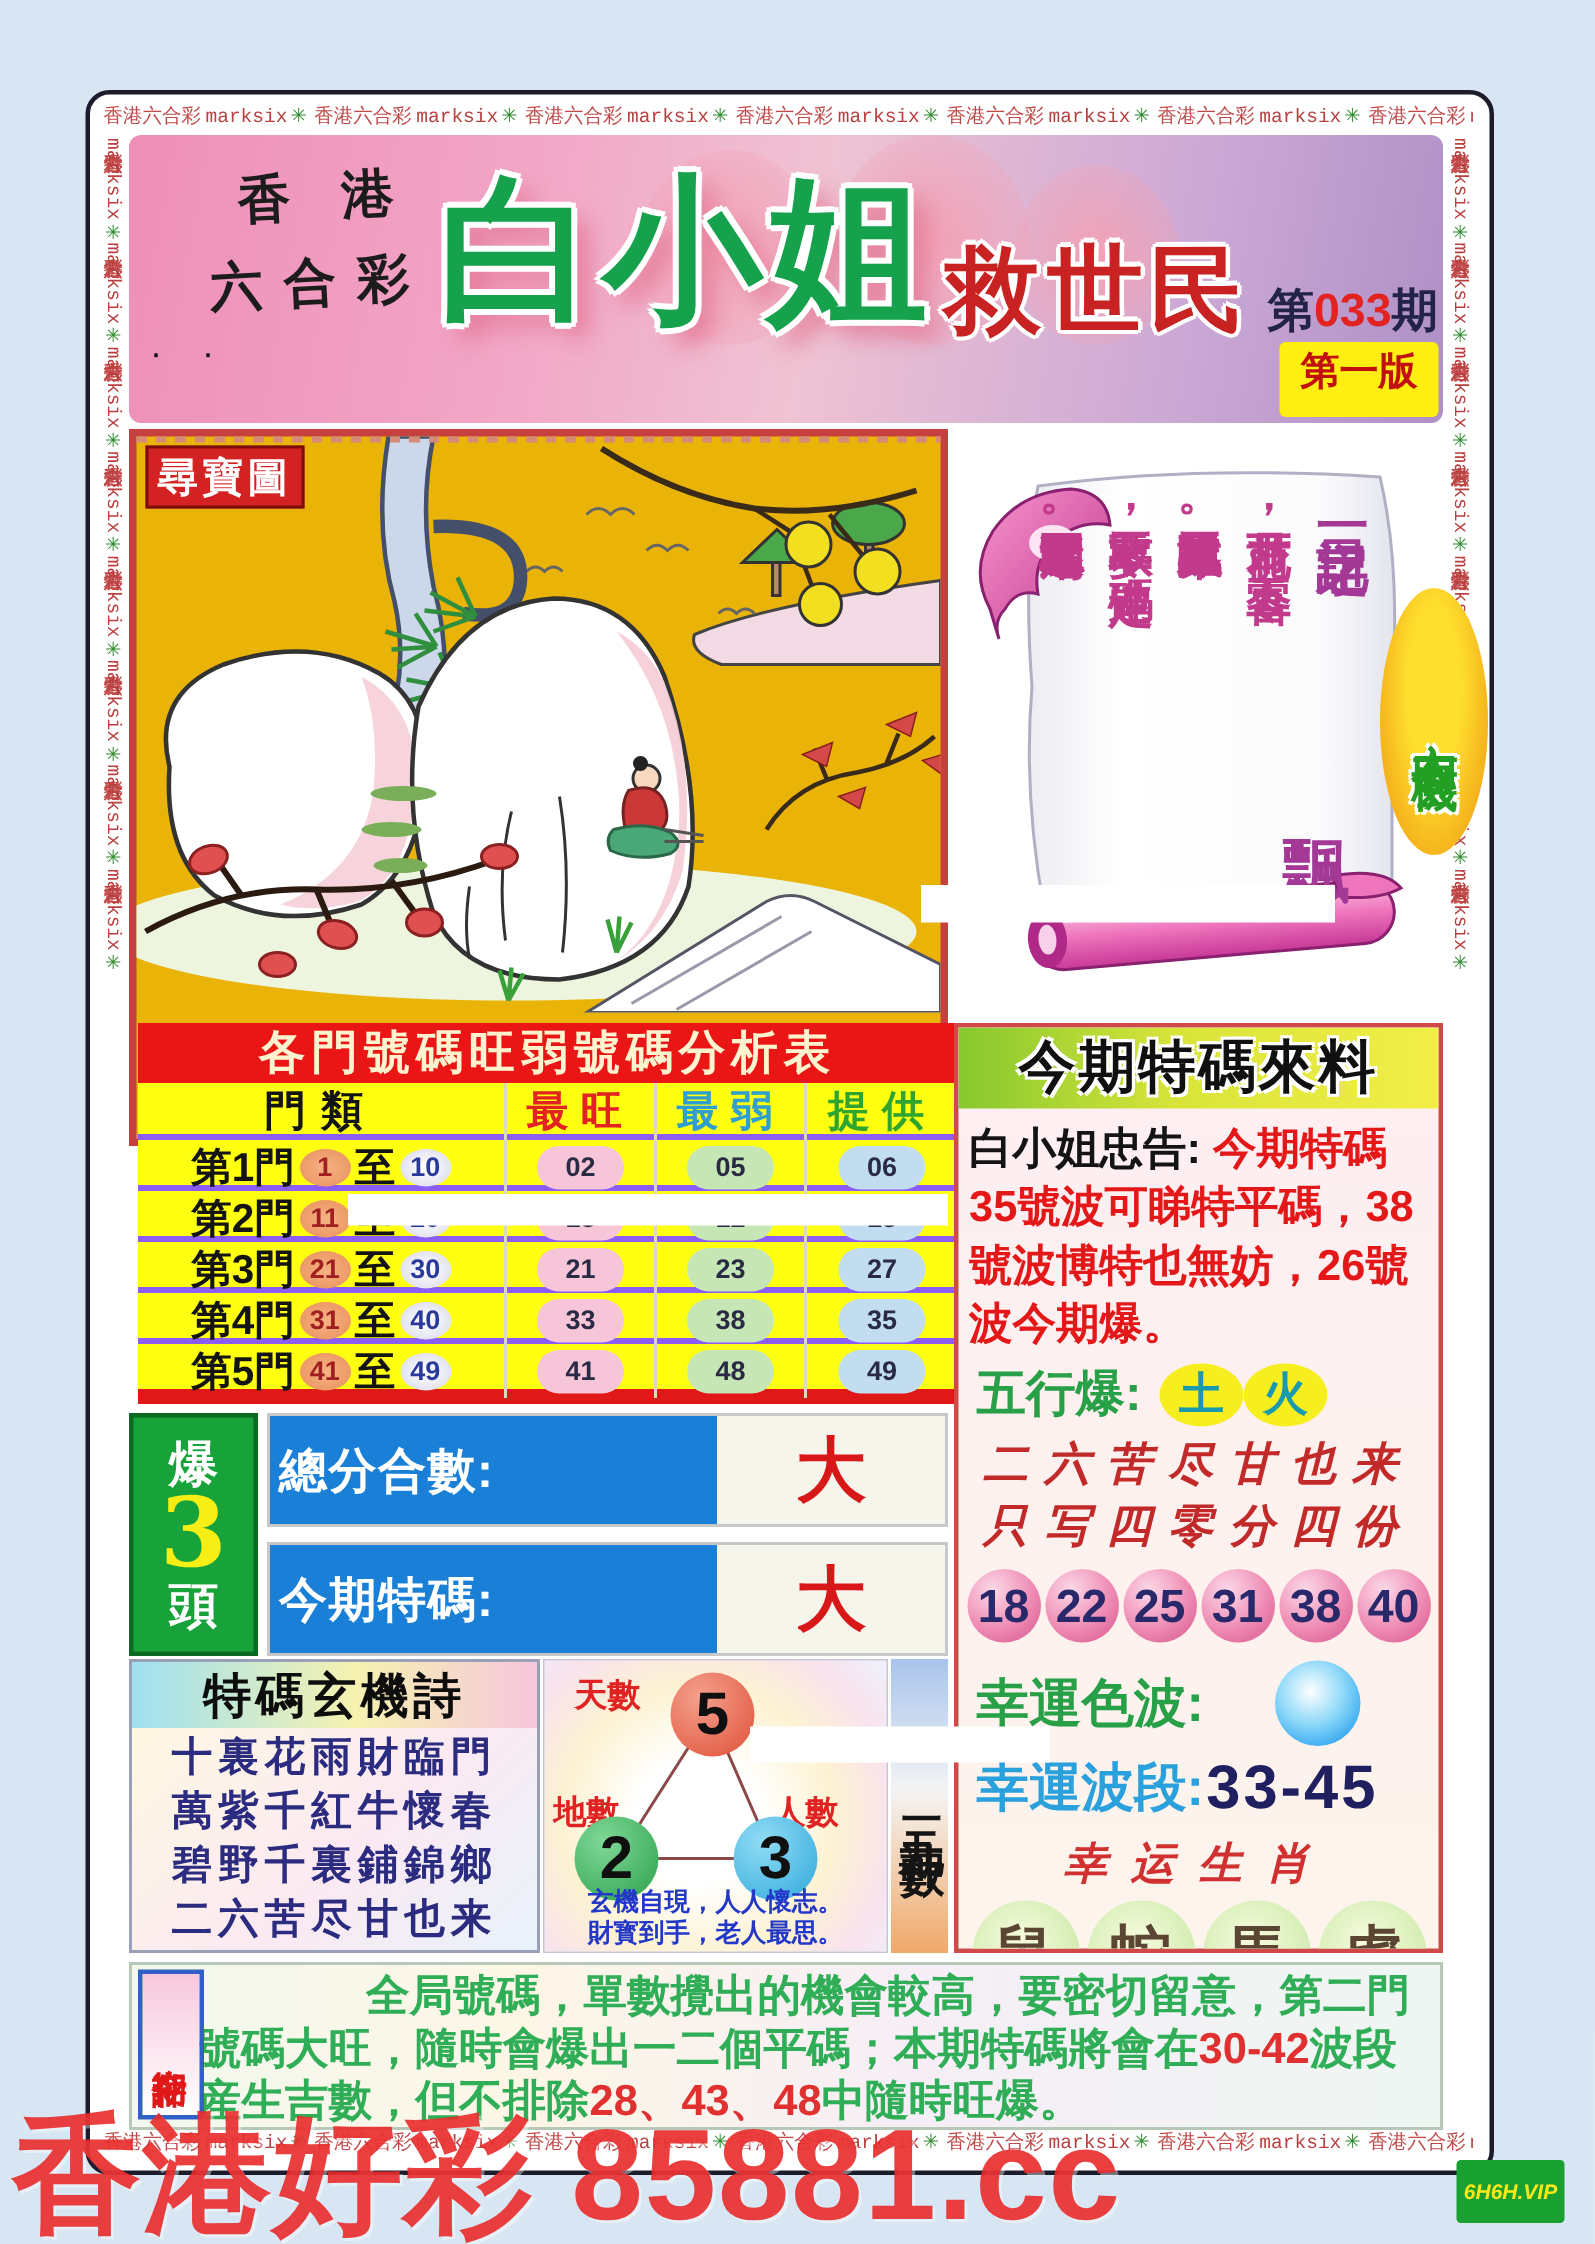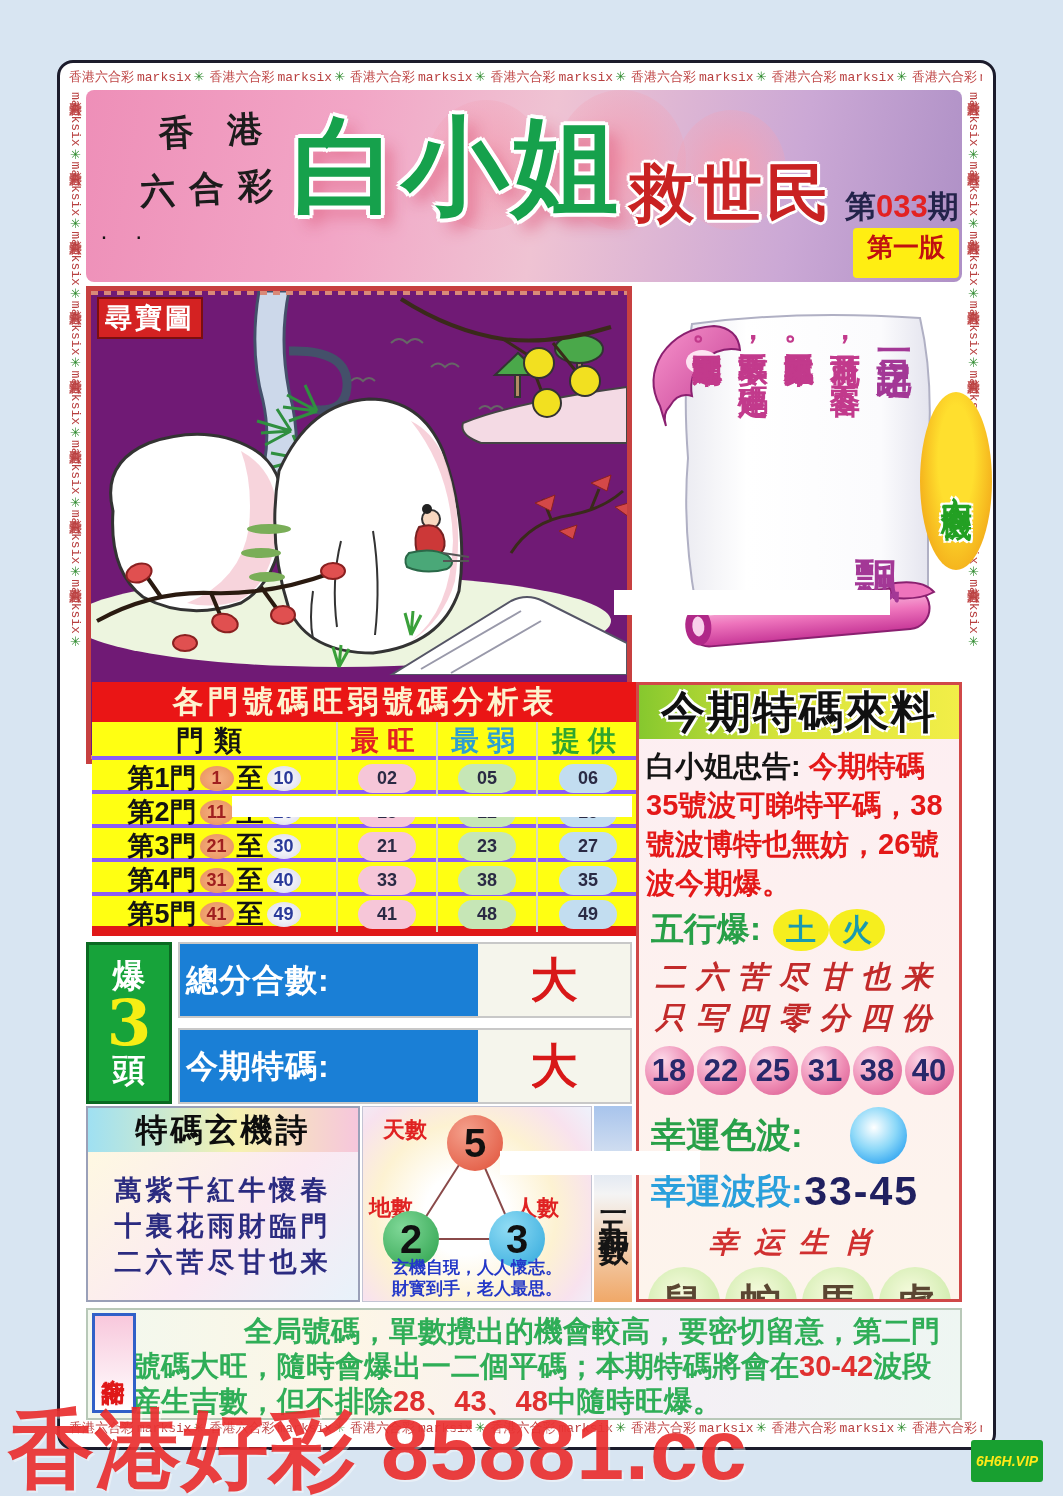--- a/index.html
+++ b/index.html
@@ -31,21 +31,21 @@
                 0 4px 0 #fff,-4px 0 0 #fff,4px 0 0 #fff,10px 10px 16px rgba(226,110,140,.95);}
   .title-sub{position:absolute;left:630px;top:150px;font-size:64px;font-weight:bold;color:#c92222;
     letter-spacing:4px;
     text-shadow:-2px -2px 0 #fff,2px -2px 0 #fff,-2px 2px 0 #fff,2px 2px 0 #fff,0 -3px 0 #fff,
                 0 3px 0 #fff,-3px 0 0 #fff,3px 0 0 #fff;}
   .issue{position:absolute;left:845px;top:186px;font-size:31px;font-weight:bold;color:#23234a;}
   .issue .num{color:#e32222;}
   .edition{position:absolute;left:853px;top:228px;width:106px;height:50px;background:#ffee12;
     color:#c01010;font-size:26px;font-weight:bold;text-align:center;line-height:38px;border-radius:4px;}
   
-  .picture{position:absolute;left:86px;top:286px;width:546px;height:478px;background:#701a75;
+  .picture{position:absolute;left:86px;top:286px;width:546px;height:478px;background:#eab308;
     border:5px solid #c74040;box-sizing:border-box;}
   .picture .ticks{position:absolute;left:0;right:0;height:4px;
     background:repeating-linear-gradient(90deg,#d88a78 0 7px,rgba(0,0,0,0) 7px 13px);}
   .tk-t{top:0;} .tk-b{bottom:0;}
   .pic-label{position:absolute;left:6px;top:6px;background:#d42222;border:2px solid #7c0e0e;
     color:#fff;font-size:27px;font-weight:bold;padding:1px 6px;letter-spacing:3px;z-index:3;}
   
   .scroll-wrap{position:absolute;left:636px;top:288px;width:326px;height:392px;}
   .scroll-text{position:absolute;left:24px;top:44px;height:320px;width:260px;
     writing-mode:vertical-rl;color:#c23a8c;font-weight:bold;font-size:30px;line-height:46px;
@@ -120,21 +120,21 @@
     font-weight:bold;font-size:17px;line-height:21px;}
   .shenshu{position:absolute;left:594px;top:1106px;width:38px;height:196px;
     background:linear-gradient(180deg,#a8c4ec,#f4f4f4 45%,#f0a868);display:flex;align-items:center;
     justify-content:center;}
   .shenshu span{writing-mode:vertical-rl;text-orientation:upright;font-family:"DejaVu Serif",serif;
     font-size:30px;font-weight:bold;color:#151515;letter-spacing:8px;}
   
   .special{position:absolute;left:636px;top:682px;width:326px;height:620px;border:3px solid #d04848;
     box-sizing:border-box;background:linear-gradient(180deg,#fdeef2,#fdf4ec);overflow:hidden;}
   .sp-title{height:54px;background:linear-gradient(90deg,#86c82e,#d8e43a 45%,#f2ee48);
-    color:#101010;font-size:44px;font-weight:bold;text-align:center;line-height:54px;letter-spacing:2px;
+    color:#101010;font-size:38px;font-weight:bold;text-align:center;line-height:54px;letter-spacing:2px;
     text-shadow:-2px -2px 0 #fff,2px -2px 0 #fff,-2px 2px 0 #fff,2px 2px 0 #fff;}
   .sp-advice{padding:8px 7px 0 7px;font-size:29px;font-weight:bold;line-height:39px;}
   .adv-label{color:#141414;} .adv-text{color:#e41818;}
   .wuxing{display:flex;align-items:center;gap:12px;padding-left:12px;margin-top:4px;}
   .wx-label{color:#28a048;font-size:33px;font-weight:bold;}
   .wx-val{display:inline-block;width:56px;height:42px;border-radius:50%;background:#f6ee1e;
     color:#1a9aae;font-size:30px;font-weight:bold;text-align:center;line-height:42px;}
   .calligraphy{margin-top:4px;text-align:center;color:#c22a2a;font-family:"DejaVu Serif",serif;
     font-style:italic;font-weight:bold;font-size:30px;letter-spacing:11px;line-height:41px;}
   .balls{display:flex;justify-content:center;gap:3px;margin-top:8px;}
@@ -465,22 +465,23 @@
       <div class="b-row">
         <div class="b-label">今期特碼:</div>
         <div class="b-value">大雙</div>
       </div>
     </div>
   </div>
 
   <div class="poem">
     <div class="poem-title">特碼玄機詩</div>
     <div class="poem-body">
-      <div>萬紫千紅牛懷春</div>
-        <div>十裏花雨財臨門</div>
+      <div>十裏花雨財臨門</div>
+        <div>萬紫千紅牛懷春</div>
+        <div>碧野千裏鋪錦鄉</div>
         <div>二六苦尽甘也来</div>
     </div>
   </div>
 
   <div class="trinity">
     <svg width="230" height="196" viewBox="0 0 230 196" style="position:absolute;left:0;top:0;">
       <path d="M110,36 L50,130 M112,38 L152,130 M50,132 L150,132" stroke="#8a4a4a" stroke-width="2" fill="none"></path>
     </svg>
     <div class="t-label" style="left:20px;top:8px;">天數</div>
     <div class="t-circle c-sky" style="left:84px;top:8px;">5</div>

